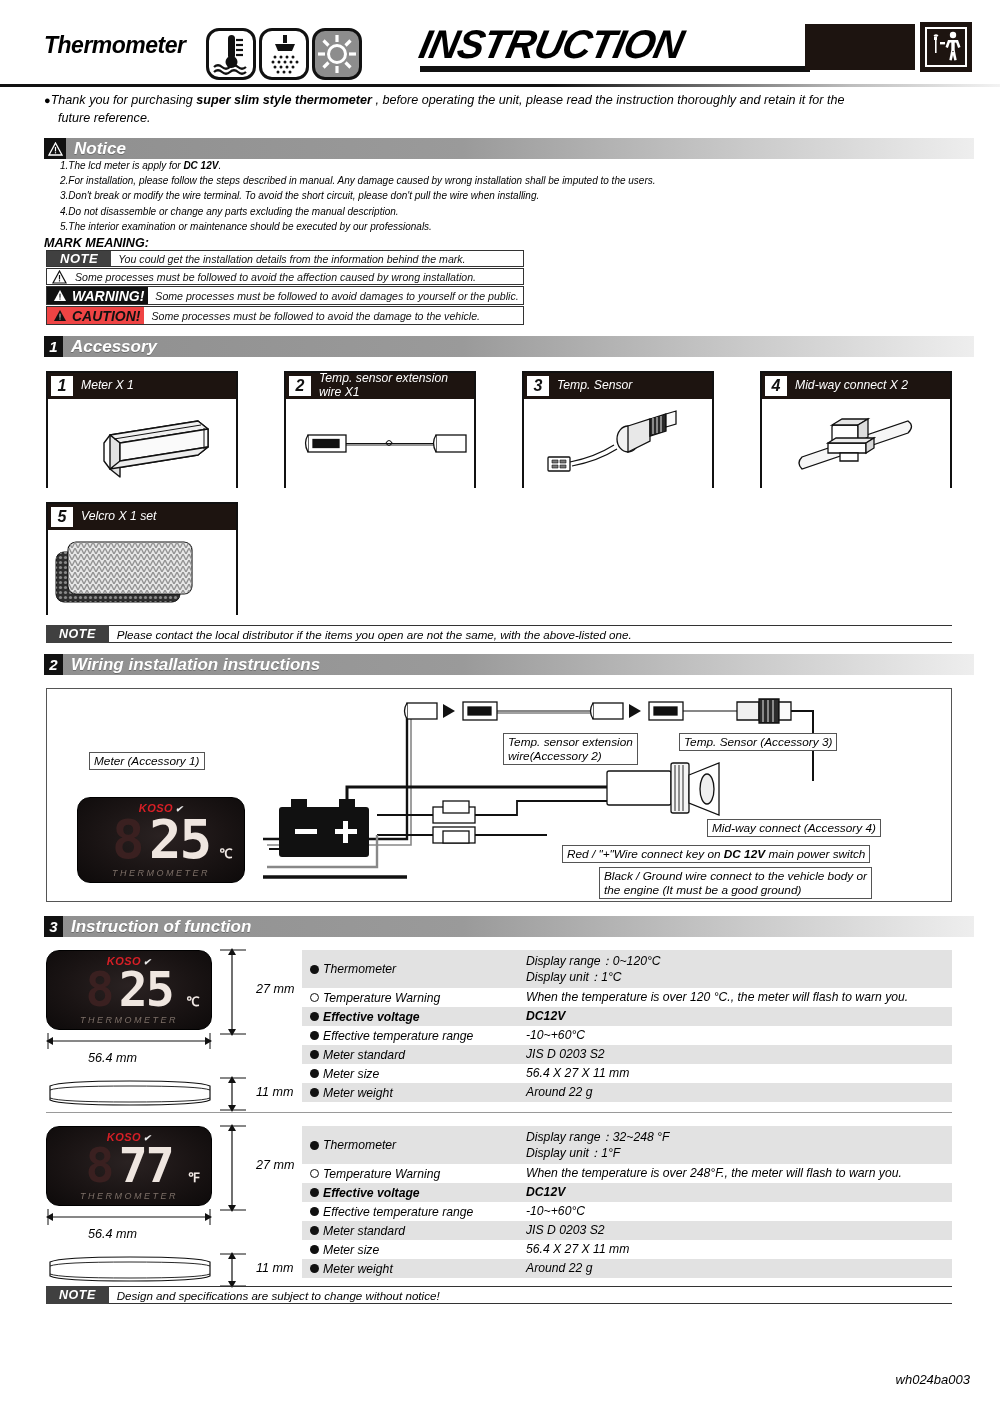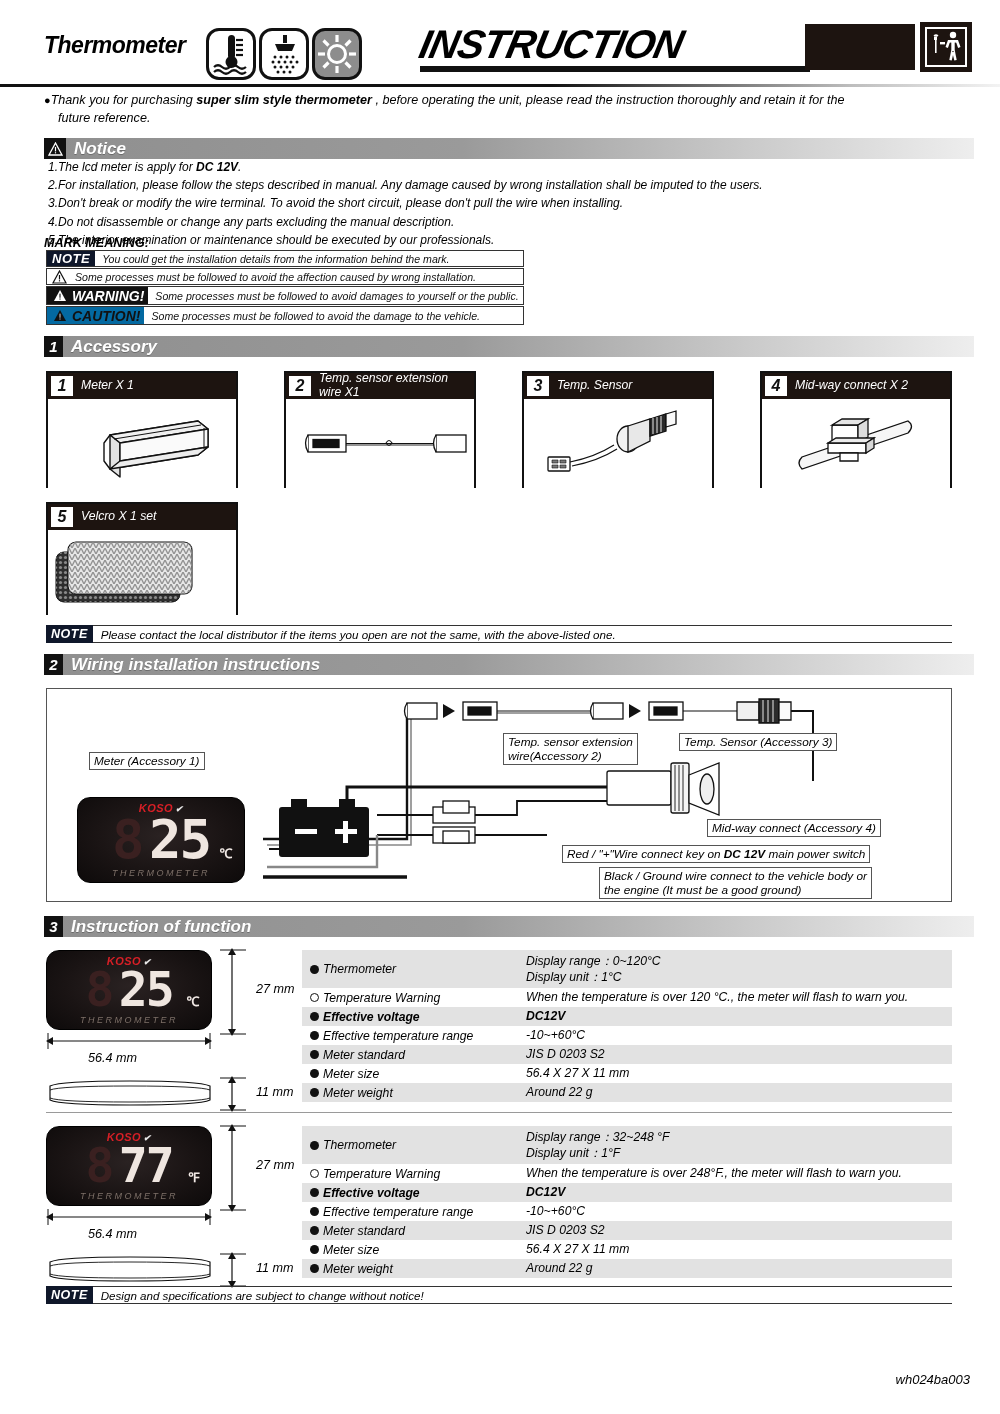--- a/index.html
+++ b/index.html
@@ -73,43 +73,43 @@
     width: 22px; height: 21px; background: #111; color: #fff;
     display:flex; align-items:center; justify-content:center; flex:0 0 auto;
     font-size: 13px;
   }
   .sect-label {
     color: #fff; font-size: 17px; font-weight: bold; font-style: italic;
     margin-left: 8px; text-shadow: 0 1px 0 rgba(0,0,0,.25);
   }
 
   
-  .notice-list { position: absolute; left: 48px; top: 158px; width: 930px;
-    font-size: 12px; font-style: italic; line-height: 1.52; }
+  .notice-list { position: absolute; left: 60px; top: 158px; width: 930px;
+    font-size: 10px; font-style: italic; line-height: 1.52; }
   .notice-list b { font-weight: bold; }
 
   
   .mark-title { position: absolute; left: 44px; top: 236px; font-size: 12.6px;
     font-weight: bold; font-style: italic; }
   .mark-rows { position: absolute; left: 46px; top: 250px; width: 478px; }
   .mark-row { border: 1px solid #333; height: 17px; display: flex; align-items: center;
     margin-bottom: 1px; background: #fff; }
   .mark-row.tall { height: 19px; align-items: center; }
   .tag-note {
-    background: #0f172a; color: #fff; font-size: 13px; font-weight: bold; font-style: italic;
-    padding: 0 5px; height: 100%; display: flex; align-items: center; letter-spacing: 0.5px;
+    background: #404040; color: #fff; font-size: 13px; font-weight: bold; font-style: italic;
+    padding: 0 13px; height: 100%; display: flex; align-items: center; letter-spacing: 0.5px;
     flex: 0 0 auto;
     text-align: right;
   }
   .tag-warn {
     background: #111; color: #fff; font-size: 14px; font-weight: bold; font-style: italic;
     padding: 0 4px; height: 100%; display: flex; align-items: center; gap: 3px; flex: 0 0 auto;
   }
   .tag-caution {
-    background: #0369a1; color: #111; font-size: 14px; font-weight: bold; font-style: italic;
+    background: #ef4444; color: #111; font-size: 14px; font-weight: bold; font-style: italic;
     padding: 0 4px; height: 100%; display: flex; align-items: center; gap: 3px; flex: 0 0 auto;
   }
   .tag-tri { width: 18px; height: 15px; display:flex; align-items:center; justify-content:center; flex:0 0 auto; }
   .mark-txt { font-size: 10.6px; font-style: italic; margin-left: 7px; color: #111; }
 
   
   .acc-box { position: absolute; border: 2px solid #111; background: #fff; }
   .acc-head { background: #1d1410; color: #fff; height: 26px; display: flex; align-items: center; }
   .acc-head.two { height: 26px; }
   .acc-num {

